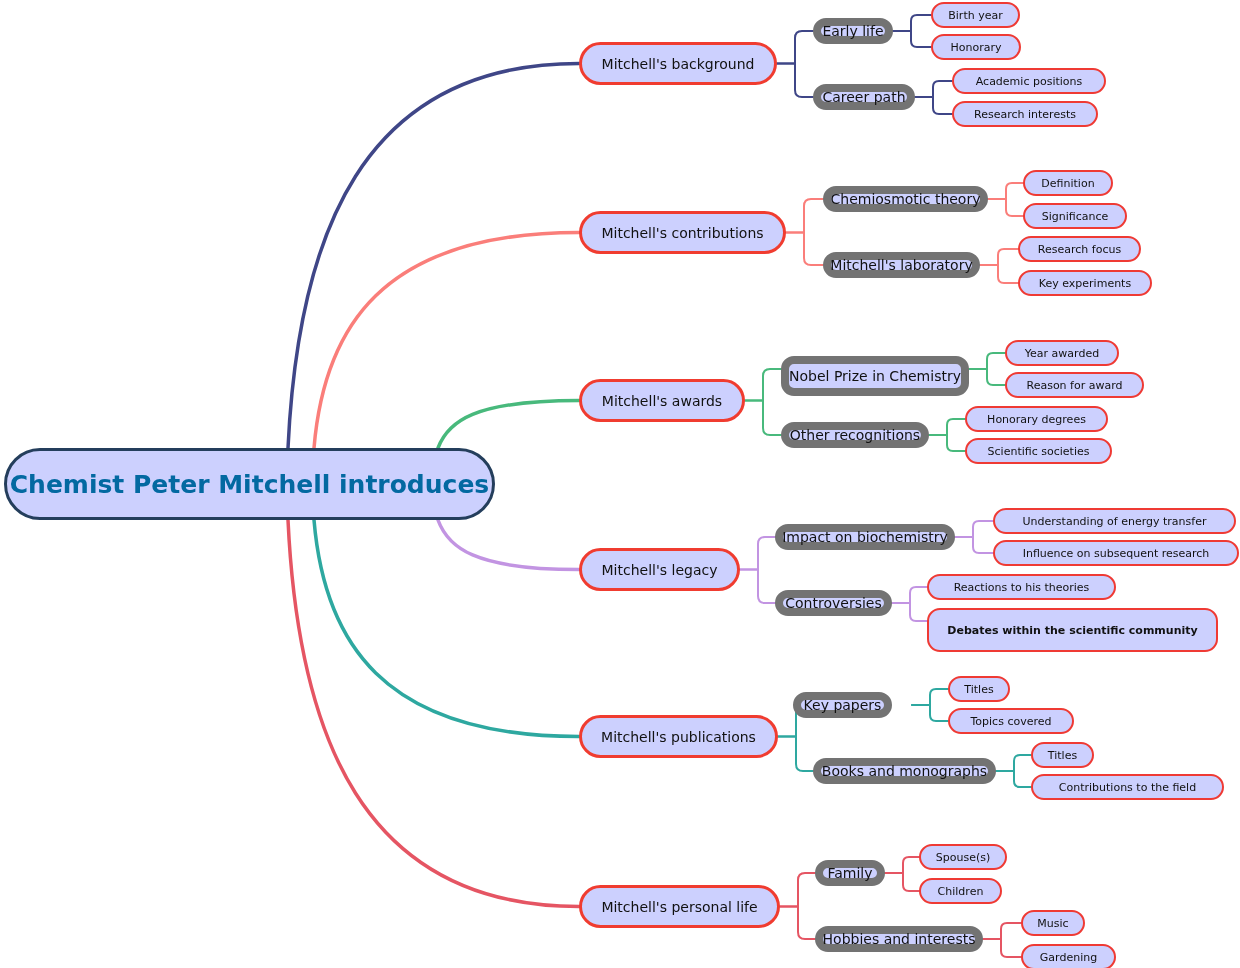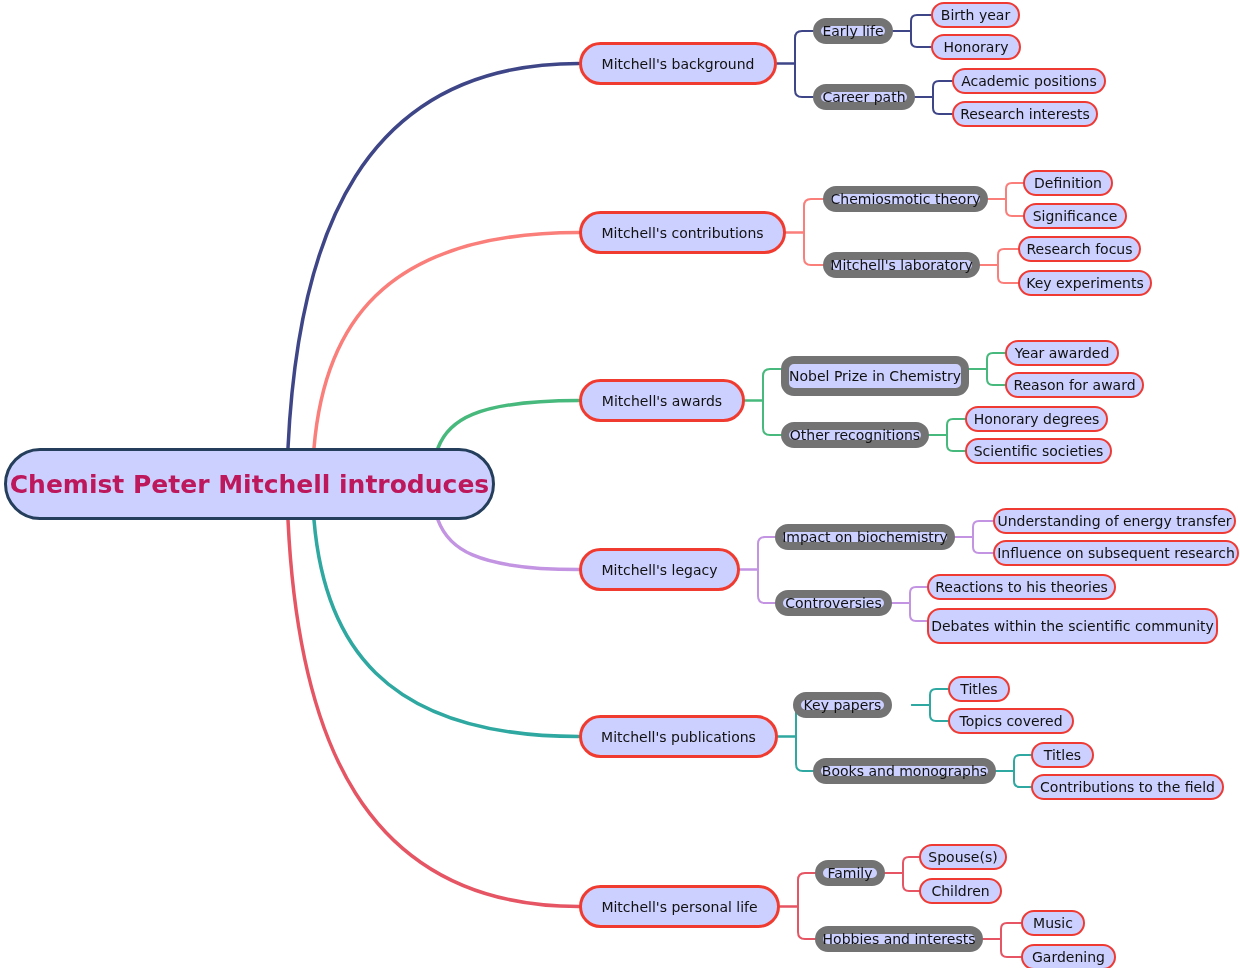--- a/index.html
+++ b/index.html
@@ -4,24 +4,24 @@
 <style>
   html, body { margin: 0; padding: 0; background: #ffffff; }
   body { width: 1240px; height: 968px; position: relative; overflow: hidden;
          font-family: "DejaVu Sans", sans-serif; }
   #canvas { position: absolute; left: 0; top: 0; width: 1240px; height: 968px; }
   #links { position: absolute; left: 0; top: 0; }
   .node { position: absolute; box-sizing: border-box; background: #ccd0fe;
           display: flex; align-items: center; justify-content: center;
           color: #111; white-space: nowrap; }
   .root { border: 3px solid #243e5c; border-radius: 38px; font-weight: bold;
-          font-size: 25px; color: #be185d; }
+          font-size: 25px; color: #0369a1; }
   .main { border: 3.5px solid #f03c30; border-radius: 22px; font-size: 14px; }
   .sub  { border: 8px solid #737373; border-radius: 13px; font-size: 14px; }
-  .leaf { border: 2px solid #ef3a34; border-radius: 13px; font-size: 14px; }
+  .leaf { border: 2px solid #ef3a34; border-radius: 13px; font-size: 11px; }
 </style>
 </head>
 <body>
 
 <div id="canvas">
   <svg id="links" width="1240" height="968">
       <path d="M288,448 C298,236.52499999999998 360.75,63.5 579,63.5" fill="none" stroke="#3f4687" stroke-width="3.5" stroke-linecap="round"></path>
       <path d="M777,63.5 L795,63.5 L795,38 Q795,31 802,31 L813,31" fill="none" stroke="#3f4687" stroke-width="2" stroke-linecap="round"></path>
       <path d="M893,31 L911,31 L911,21 Q911,15 917,15 L931,15" fill="none" stroke="#3f4687" stroke-width="2" stroke-linecap="round"></path>
       <path d="M893,31 L911,31 L911,41 Q911,47 917,47 L931,47" fill="none" stroke="#3f4687" stroke-width="2" stroke-linecap="round"></path>
@@ -144,21 +144,21 @@
       </div>
       <div class="node leaf" style="left: 993px; top: 540px; width: 246px; height: 26px;">
         <span>Influence on subsequent research</span>
       </div>
       <div class="node sub" style="left: 775px; top: 590px; width: 117px; height: 26px;">
         <span>Controversies</span>
       </div>
       <div class="node leaf" style="left: 927px; top: 574px; width: 189px; height: 26px;">
         <span>Reactions to his theories</span>
       </div>
-      <div class="node leaf" style="left: 927px; top: 608px; width: 291px; height: 36px;">
+      <div class="node leaf" style="left: 927px; top: 608px; width: 291px; height: 44px; font-weight: bold;">
         <span>Debates within the scientific community</span>
       </div>
       <div class="node main" style="left: 579px; top: 715px; width: 199px; height: 43px;">
         <span>Mitchell's publications</span>
       </div>
       <div class="node sub" style="left: 793px; top: 692px; width: 99px; height: 26px; justify-content: center;">
         <span>Key papers</span>
       </div>
       <div class="node leaf" style="left: 948px; top: 676px; width: 62px; height: 26px;">
         <span>Titles</span>

